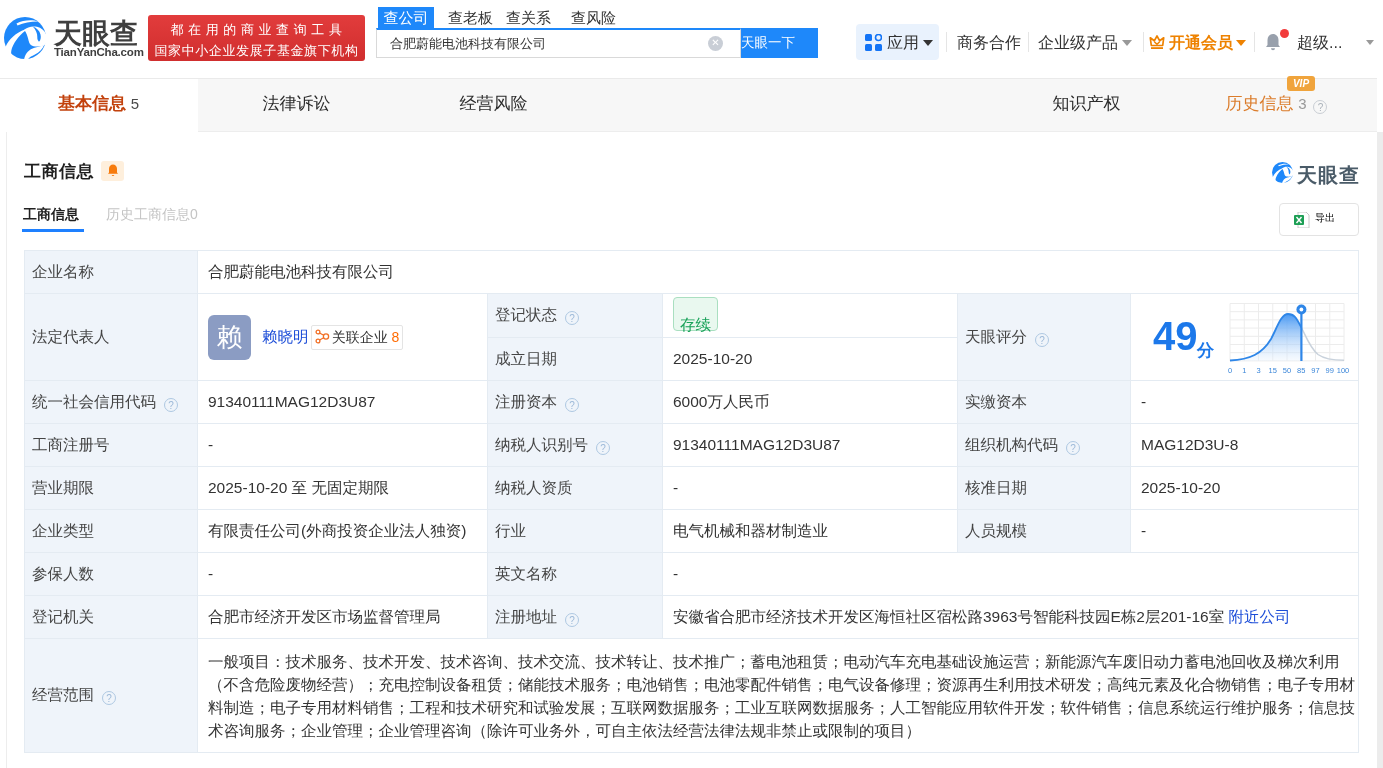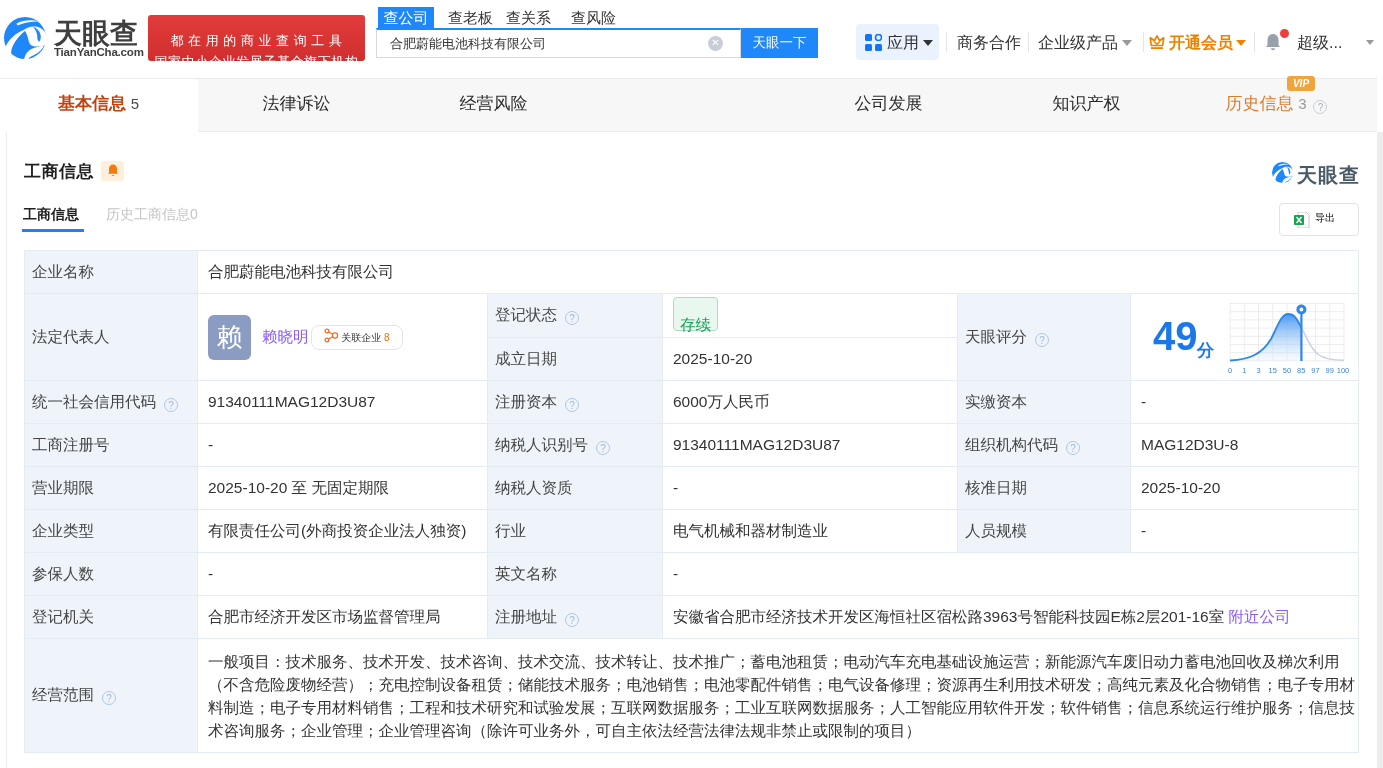--- a/index.html
+++ b/index.html
@@ -2,26 +2,26 @@
 <html><head><meta charset="utf-8">
 <style>
 *{margin:0;padding:0;box-sizing:border-box}
 html,body{width:1383px;height:768px;overflow:hidden;background:#fff;font-family:"Liberation Sans",sans-serif;color:#333}
 .abs{position:absolute}
 #page{position:relative;width:1383px;height:768px}
 
 .hlogo-txt{left:54px;top:15px;font-size:28px;font-weight:bold;color:#3f3f3f;letter-spacing:0px}
 .hlogo-sub{left:54px;top:46px;font-size:11.5px;font-weight:bold;color:#3f3f3f;letter-spacing:-0.2px}
 .redbox{left:148px;top:15px;width:217px;height:46px;background:linear-gradient(180deg,#e23c3c,#d02e2e);border-radius:3px;color:#fff;text-align:center}
-.redbox .l1{font-size:13px;letter-spacing:4.6px;margin-top:17px;margin-left:4px}
+.redbox .l1{font-size:13px;letter-spacing:4.6px;margin-top:6px;margin-left:4px}
 .redbox .l2{font-size:13px;letter-spacing:.6px;margin-top:3px}
 .stab{top:7px;height:21px;font-size:15px;line-height:21px}
 .stab.on{background:#1e88fa;color:#fff;text-align:center}
 .sinput{left:376px;top:28px;width:365px;height:30px;background:#fff;border:1px solid #d9d9d9;border-top:2px solid #1e88fa;font-size:13px;line-height:27px;padding-left:13px;color:#333}
-.sbtn{left:741px;top:28px;width:77px;height:30px;background:#1e88fa;color:#fff;font-size:13.5px;text-align:center;line-height:30px}
+.sbtn{left:741px;top:28px;width:77px;height:30px;background:#1e88fa;color:#fff;font-size:13.5px;line-height:30px}
 .clearx{left:708px;top:36px;width:15px;height:15px;border-radius:50%;background:#c9ced6;color:#fff;font-size:10px;text-align:center;line-height:14px}
 .hitem{top:33px;font-size:16px;color:#333}
 .hsep{top:32px;width:1px;height:20px;background:#e5e5e5}
 .caret{width:0;height:0;border-left:5px solid transparent;border-right:5px solid transparent;border-top:6px solid #333}
 .appbox{left:856px;top:24px;width:83px;height:36px;background:#e9f2fd;border-radius:4px}
 
 .tabbar{left:0;top:78px;width:1377px;height:54px;background:#f7f7f7;border-top:1px solid #eaeaea;border-bottom:1px solid #ededed}
 .tabsel{left:0;top:79px;width:198px;height:53px;background:#fff}
 .tab{top:92px;width:197px;text-align:center;font-size:17px;color:#2b2b2b}
 
@@ -32,21 +32,21 @@
 .subline{left:22px;top:229px;width:62px;height:3px;background:#1e80ff}
 .wmtxt{left:1297px;top:162px;font-size:20px;font-weight:bold;color:#4a5b68;letter-spacing:1px}
 .expbtn{left:1279px;top:203px;width:80px;height:33px;border:1px solid #e3e3e3;border-radius:4px;background:#fff}
 
 table.info{position:absolute;left:24px;top:250px;width:1334px;border-collapse:collapse;table-layout:fixed}
 table.info td{border:1px solid #e4ebf2;font-size:15.5px;vertical-align:middle;padding:0}
 table.info td.lb{background:#eff4fa;color:#444;padding-left:7px}
 table.info td.vl{color:#333;padding-left:10px}
 .qm{display:inline-block;width:14px;height:14px;border:1px solid #aec8e2;border-radius:50%;color:#9db9d8;font-size:10px;line-height:13px;text-align:center;margin-left:8px;vertical-align:-2px;font-weight:normal}
 .greentag{display:inline-block;height:23px;line-height:21px;padding:16px 6px;border:1px solid #a9dfc0;border-radius:4px;color:#17a158;background:#e9f8ef;font-size:15.5px}
-a.blue{color:#8b5cf6;text-decoration:none}
+a.blue{color:#1d4ed8;text-decoration:none}
 </style></head>
 <body>
 <div id="page">
 
 <svg class="abs" style="left:4px;top:17px" width="42" height="42" viewBox="0 0 42 42">
 <circle cx="21" cy="21" r="21" fill="#1e88fa"></circle>
 <path d="M12.5,6.5 C19,3 28,2.5 34.5,4.5 C28,4.3 20,5.6 13.5,8.6 Z" fill="#fff"></path>
 <path d="M20.2,12.8 C23,10.2 28,8.8 33,9.8 C37.5,10.8 41,14 42.3,18 C42.8,19.5 43,21 43,22.5 C42.8,25 41.8,27.3 40,28.6 C36.5,29.6 32.5,29.6 29.5,29.2 C26.8,28.8 25.4,26.8 24.7,24 C23.8,20 22.6,15.8 20.2,12.8 Z" fill="#fff"></path>
 <path d="M28.8,9.5 C32.8,11 35.6,13.8 36.5,17.4 C37.2,20.3 36.7,23 35,24.8 C33.8,23.7 33.2,22 33.3,20.1 C33.4,16.4 31.9,13 28.8,9.5 Z" fill="#1e88fa"></path>
 <path d="M1.5,30 C5,22 12,15.5 21,12.5 L23.5,12 C16.5,17 11,23.5 8,31 C7,34 6.8,36.5 7.8,39.5 L4,36.5 C2.3,34.5 1.6,32.3 1.5,30 Z" fill="#fff"></path>
@@ -94,21 +94,20 @@
 </svg>
 <div class="abs" style="left:1280px;top:29px;width:9px;height:9px;border-radius:50%;background:#f23c3c"></div>
 <div class="abs hitem" style="left:1297px">超级...</div>
 <div class="abs caret" style="left:1366px;top:40px;border-top-color:#999;border-left-width:4px;border-right-width:4px;border-top-width:5px"></div>
 
 <div class="abs tabbar"></div>
 <div class="abs tabsel"></div>
 <div class="abs tab" style="left:0"><span style="color:#c2410c;font-weight:bold">基本信息</span> <span style="color:#4a4a4a;font-size:15px">5</span></div>
 <div class="abs tab" style="left:395px">经营风险</div>
 <div class="abs tab" style="left:198px">法律诉讼</div>
-<div class="abs tab" style="left:790px">公司发展</div>
 <div class="abs tab" style="left:988px">知识产权</div>
 <div class="abs tab" style="left:1178px;color:#db7c2b">历史信息 <span style="color:#999;font-size:15px">3</span> <span class="qm" style="margin-left:2px;border-color:#c9ced4;color:#aab2ba">?</span></div>
 <div class="abs" style="left:1287px;top:76px;width:28px;height:15px;background:#f0a43c;border-radius:3px;color:#fff;font-size:10px;font-weight:bold;font-style:italic;text-align:center;line-height:15px">VIP</div>
 
 <div class="abs" style="left:6px;top:132px;width:1px;height:636px;background:#ededed"></div>
 <div class="abs secttl">工商信息</div>
 <div class="abs bellbox"><svg width="12" height="13" viewBox="0 0 12 13" style="margin-top:3px">
         <path d="M6,0.5 C8.2,0.5 10,2.3 10,4.8 L10,8.5 L11,9.8 L1,9.8 L2,8.5 L2,4.8 C2,2.3 3.8,0.5 6,0.5 Z" fill="#f77b0c"></path>
         <path d="M4.6,11 a1.5,1.5 0 0 0 2.8,0 Z" fill="#f77b0c"></path>
       </svg></div>
@@ -146,21 +145,21 @@
         <tr style="height:43px">
           <td class="lb">企业名称</td>
           <td class="vl" colspan="5">合肥蔚能电池科技有限公司</td>
         </tr>
 <tr style="height:43px">
 <td class="lb" rowspan="2">法定代表人</td>
 <td class="vl" rowspan="2" style="padding:0">
 <div style="position:relative;height:86px">
 <div style="position:absolute;left:10px;top:21px;width:43px;height:45px;border-radius:6px;background:#8b9cc3;color:#fff;font-size:26px;text-align:center;line-height:45px">赖</div>
 <a class="blue" style="position:absolute;left:64px;top:33px;font-size:15.5px">赖晓明</a>
-<div style="position:absolute;left:113px;top:31px;width:92px;height:25px;border:1px solid #e4e4e4;border-radius:8px;font-size:10px;line-height:23px;text-align:center;color:#333"><svg width="15" height="15" viewBox="0 0 15 15" style="vertical-align:-2px;margin-right:2px">
+<div style="position:absolute;left:113px;top:31px;width:92px;height:25px;border:1px solid #e4e4e4;border-radius:2px;font-size:14px;line-height:23px;text-align:center;color:#333"><svg width="15" height="15" viewBox="0 0 15 15" style="vertical-align:-2px;margin-right:2px">
                   <g fill="none" stroke="#f26f25" stroke-width="1.3">
                     <circle cx="3" cy="3" r="1.9"></circle>
                     <circle cx="3" cy="12" r="1.9"></circle>
                     <circle cx="11" cy="7.5" r="2.6"></circle>
                     <path d="M4.6,4 L8.7,6.3 M4.6,11 L8.7,8.7"></path>
                   </g>
                 </svg>关联企业 <span style="color:#ff6a00">8</span></div>
 </div>
 </td>
 <td class="lb">登记状态<span class="qm">?</span></td>

